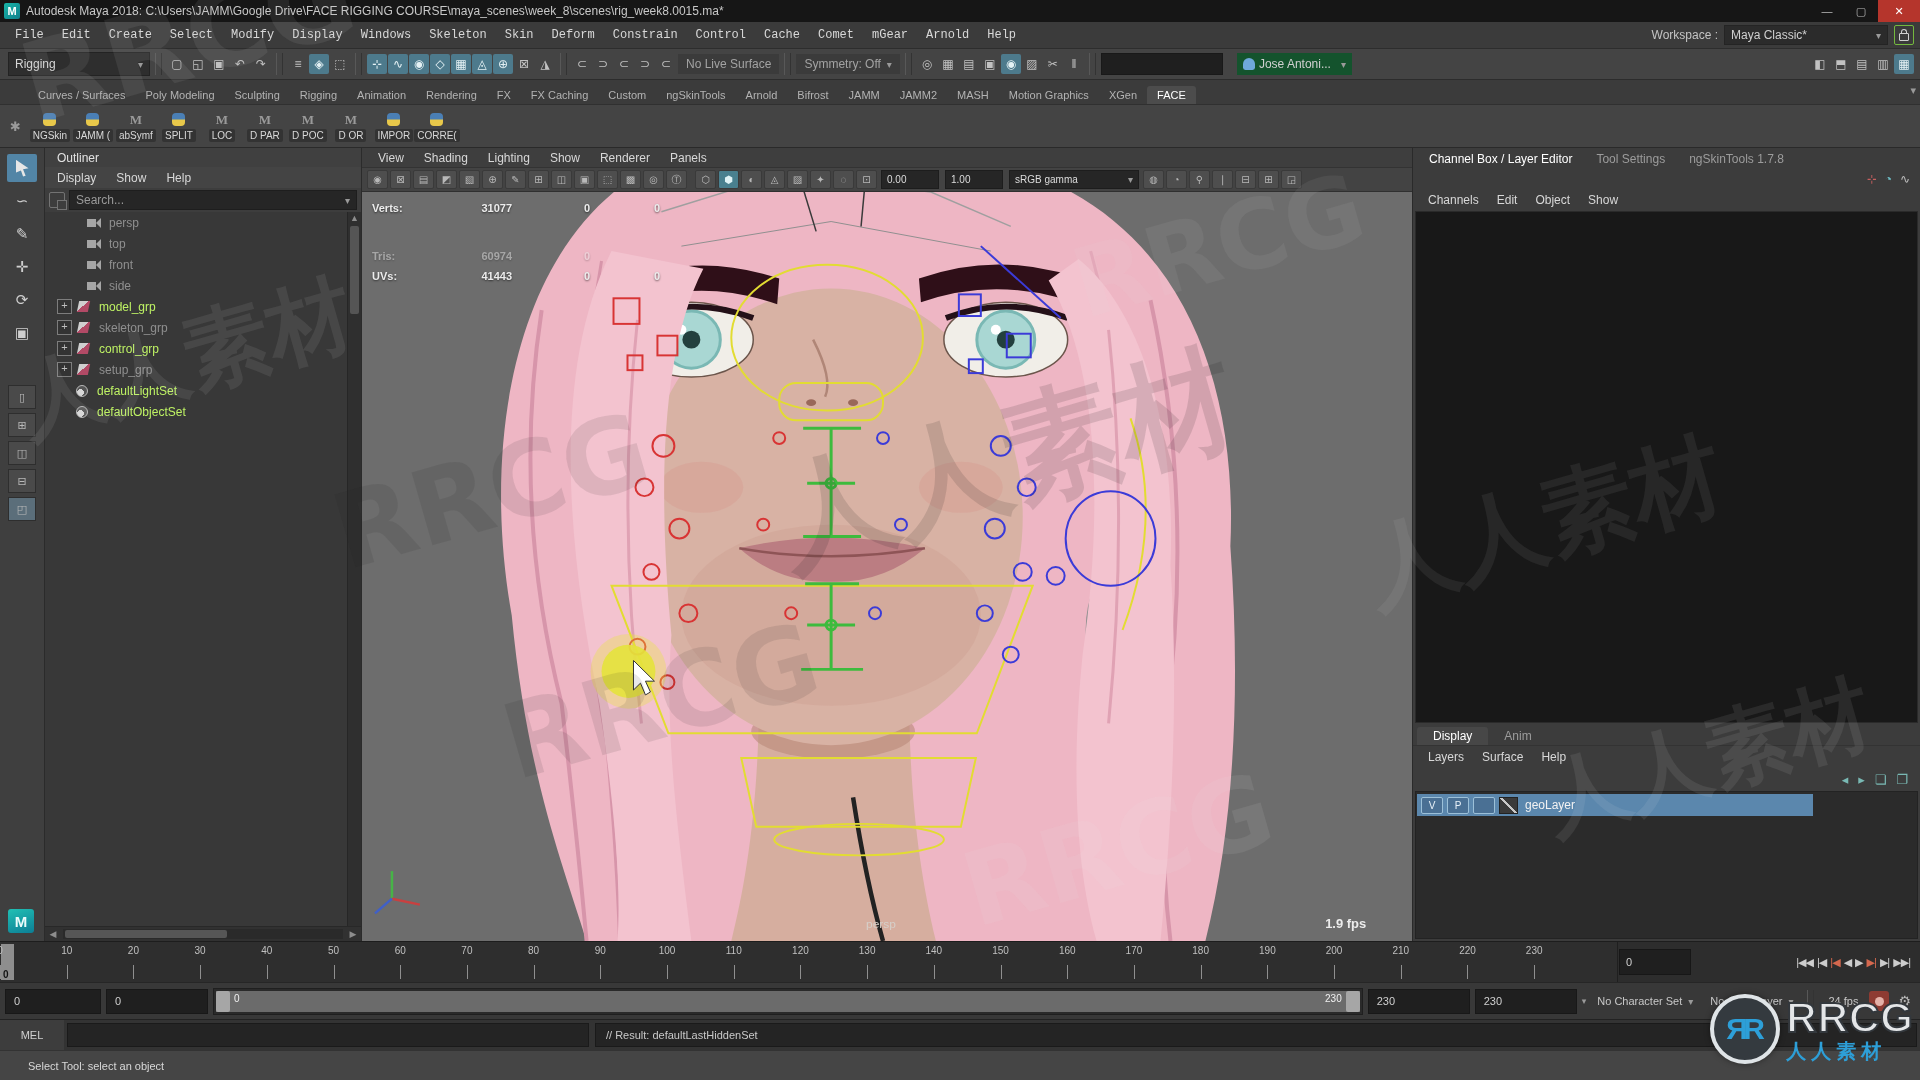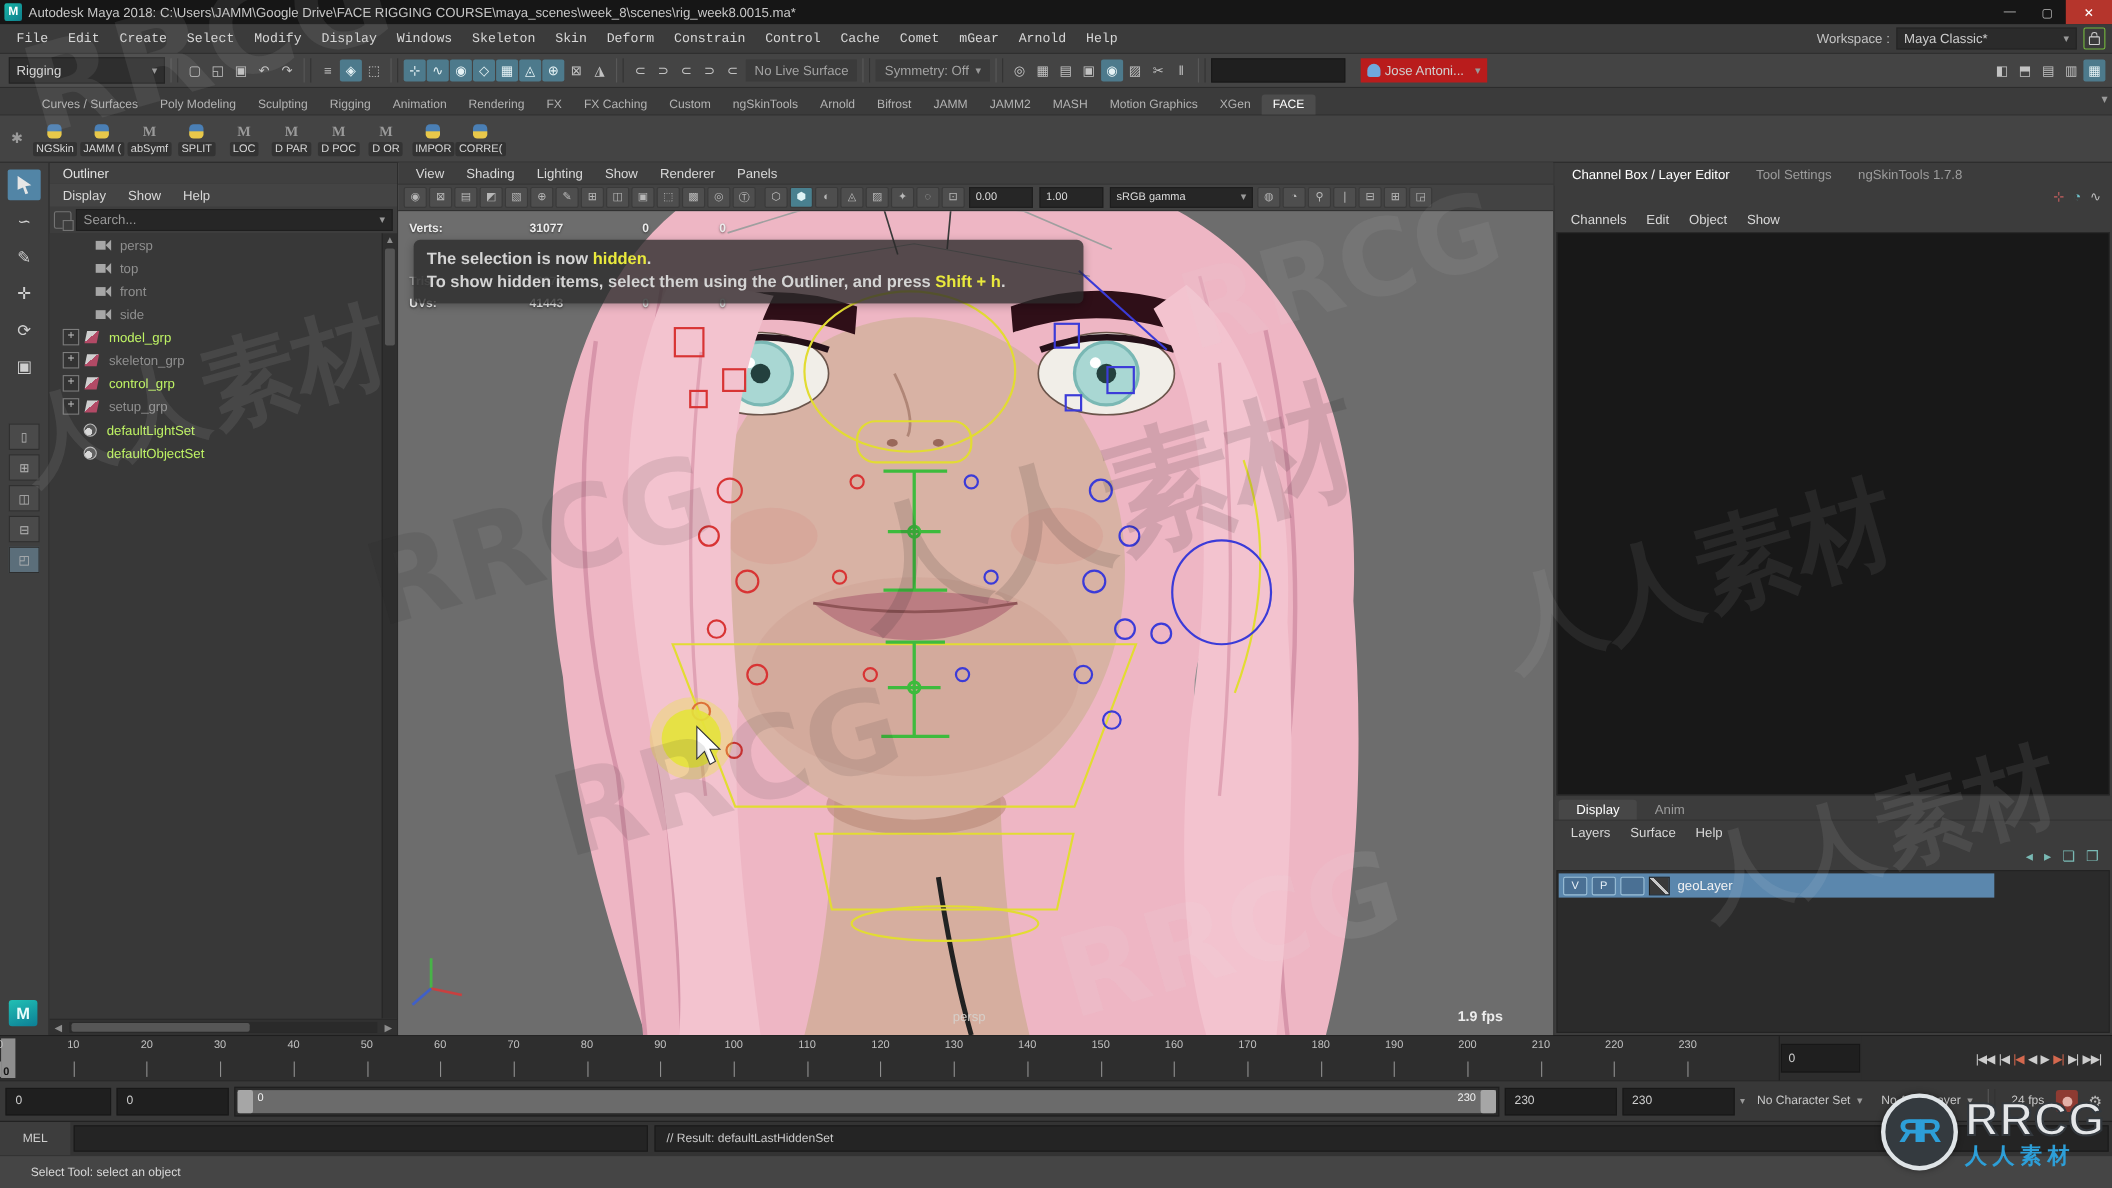--- a/index.html
+++ b/index.html
@@ -31,21 +31,21 @@
   .statusline{height:30px;background:#444;display:flex;align-items:center;flex:0 0 auto;gap:2px;border-bottom:1px solid #2c2c2c;}
   .menuset{width:128px;height:22px;background:#2e2e2e;border:1px solid #232323;margin-left:8px;display:flex;
     align-items:center;padding:0 6px;color:#d6d6d6;}
   .sl-sep{width:5px;height:22px;border-left:1px solid #585858;border-right:1px solid #333;margin:0 3px;}
   .sl-group{display:flex;align-items:center;gap:1px;}
   .sl-icon{width:20px;height:20px;display:flex;align-items:center;justify-content:center;color:#c2c2c2;font-size:12px;
     border-radius:2px;}
   .sl-icon.teal{background:#4d7a8c;color:#e5f2f5;}
   .sl-field{height:20px;background:#3b3b3b;display:flex;align-items:center;padding:0 8px;color:#a3a3a3;white-space:nowrap;}
   .sl-darkfield{width:120px;height:20px;background:#1f1f1f;border:1px solid #191919;}
-  .user-chip{display:flex;align-items:center;gap:4px;background:#b91c1c;height:22px;padding:0 6px;color:#d0d0d0;}
+  .user-chip{display:flex;align-items:center;gap:4px;background:#14532d;height:22px;padding:0 6px;color:#d0d0d0;}
   .user-avatar{width:12px;height:12px;border-radius:50% 50% 20% 20%;background:#6fa8dc;}
   
   .shelftabs{height:24px;background:#3b3b3b;display:flex;align-items:flex-end;flex:0 0 auto;padding-left:28px;border-bottom:1px solid #303030;position:relative;}
   .shelf-tab{padding:3px 10px;color:#b3b3b3;font-size:11px;white-space:nowrap;}
   .shelf-tab.active{color:#fff;background:#4c4c4c;border-radius:3px 3px 0 0;}
   .shelf-corner{position:absolute;right:4px;top:4px;color:#9a9a9a;font-size:11px;}
   .shelfbody{height:42px;background:#444;display:flex;align-items:center;gap:3px;padding-left:10px;flex:0 0 auto;
     border-bottom:1px solid #2a2a2a;position:relative;}
   .shelf-popup-icon{color:#9a9a9a;font-size:13px;margin-right:6px;}
   .shelf-btn{display:flex;flex-direction:column;align-items:center;width:40px;}
@@ -775,28 +775,20 @@
 
               <div class="hud-row">
                 <span class="h-label">UVs:</span>
                 <span class="h-v1">41443</span>
                 <span class="h-v2">0</span>
                 <span class="h-v3">0</span>
               </div>
             </div>
         </div>
 
-        <div class="vp-msg">
-          <div>
-            <span>The selection is now </span><span class="hl">hidden</span><span>.</span>
-          </div>
-          <div>
-            <span>To show hidden items, select them using the Outliner, and press </span><span class="hl">Shift + h</span><span>.</span>
-          </div>
-        </div>
       </div>
     </div>
 
     <div class="rightpanel">
       <div class="cb-tabs">
 
       <span class="cb-tab active">Channel Box / Layer Editor</span>
           <span class="cb-tab">Tool Settings</span>
           <span class="cb-tab">ngSkinTools 1.7.8</span>
         </div>

